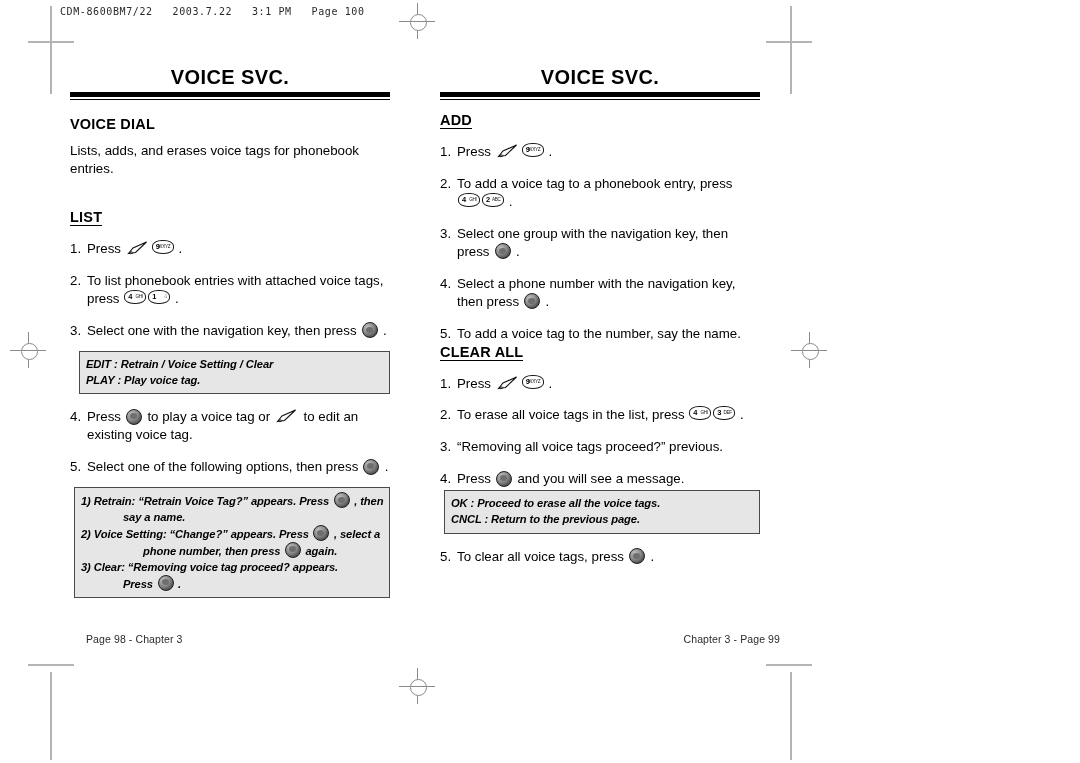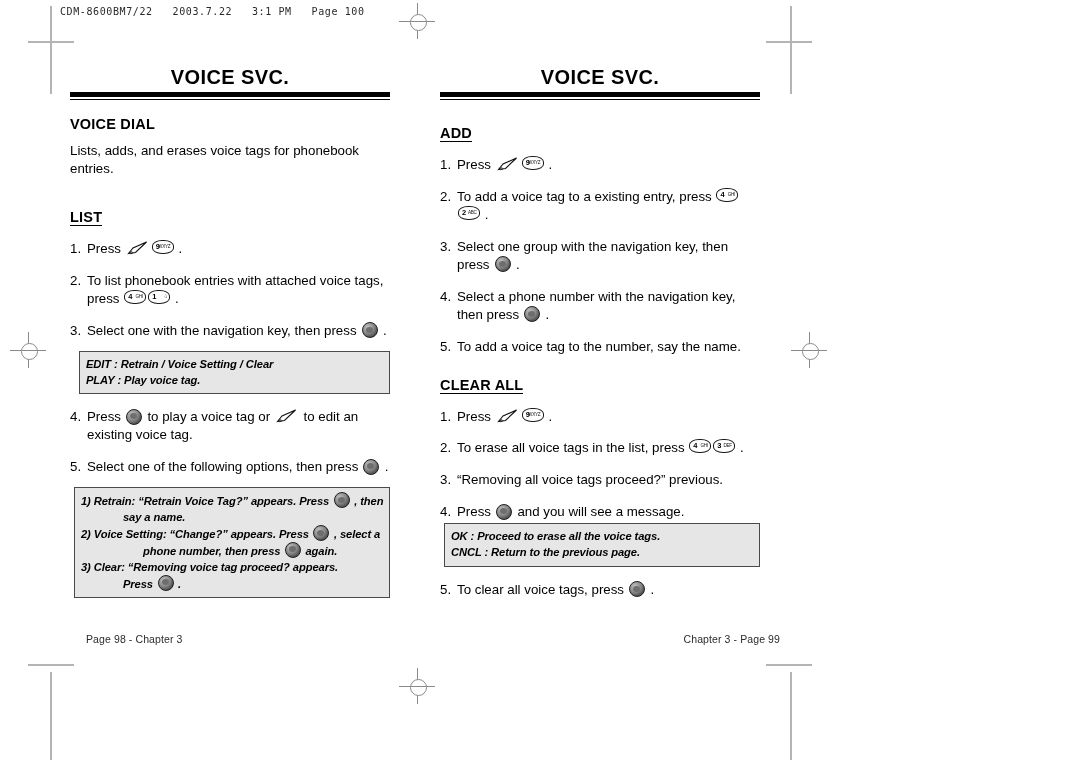--- a/index.html
+++ b/index.html
@@ -272,54 +272,54 @@
   </div>
 
 </div>
 
 <div class="col col-right">
 
   <div class="page-title">VOICE SVC.</div>
   <div class="rule-thick"></div>
   <div class="rule-thin"></div>
 
-  <div style="margin-top:24px;">
+  <div style="margin-top:11px;">
     <span class="section-title underlined" style="margin-top:0;">ADD</span>
   </div>
 
   <div class="step">
     <span class="step-num">1.</span>
     <span class="step-body"><span>Press </span><span class="pen"><svg width="22" height="14" viewBox="0 0 22 14">
             <path d="M1.5 12.5 L6 7 L19.5 1 L8.5 11.5 Z" fill="none" stroke="#111" stroke-width="1.1"></path>
             <path d="M2.8 11.6 L5.2 10.5" stroke="#111" stroke-width="0.8"></path>
             <path d="M3.6 12.9 L6.2 11.7" stroke="#111" stroke-width="0.8"></path>
           </svg></span><span class="key"><span class="kn">9</span><span class="kd">WXYZ</span></span><span> .</span></span>
   </div>
 
   <div class="step">
     <span class="step-num">2.</span>
-    <span class="step-body"><span>To add a voice tag to a existing entry, press </span><span class="key"><span class="kn">4</span><span class="kd">GHI</span></span><span class="key"><span class="kn">2</span><span class="kd">ABC</span></span><span> .</span></span>
+    <span class="step-body"><span>To add a voice tag to a phonebook entry, press </span><span class="key"><span class="kn">4</span><span class="kd">GHI</span></span><span class="key"><span class="kn">2</span><span class="kd">ABC</span></span><span> .</span></span>
   </div>
 
   <div class="step">
     <span class="step-num">3.</span>
     <span class="step-body"><span>Select one group with the navigation key, then press </span><span class="okbtn"></span><span> .</span></span>
   </div>
 
   <div class="step">
     <span class="step-num">4.</span>
     <span class="step-body"><span>Select a phone number with the navigation key, then press </span><span class="okbtn"></span><span> .</span></span>
   </div>
 
   <div class="step">
     <span class="step-num">5.</span>
     <span class="step-body">To add a voice tag to the number, say the name.</span>
   </div>
 
-  <div style="margin-top:20px;">
+  <div style="">
     <span class="section-title underlined" style="margin-top:0;">CLEAR ALL</span>
   </div>
 
   <div class="step">
     <span class="step-num">1.</span>
     <span class="step-body"><span>Press </span><span class="pen"><svg width="22" height="14" viewBox="0 0 22 14">
             <path d="M1.5 12.5 L6 7 L19.5 1 L8.5 11.5 Z" fill="none" stroke="#111" stroke-width="1.1"></path>
             <path d="M2.8 11.6 L5.2 10.5" stroke="#111" stroke-width="0.8"></path>
             <path d="M3.6 12.9 L6.2 11.7" stroke="#111" stroke-width="0.8"></path>
           </svg></span><span class="key"><span class="kn">9</span><span class="kd">WXYZ</span></span><span> .</span></span>

